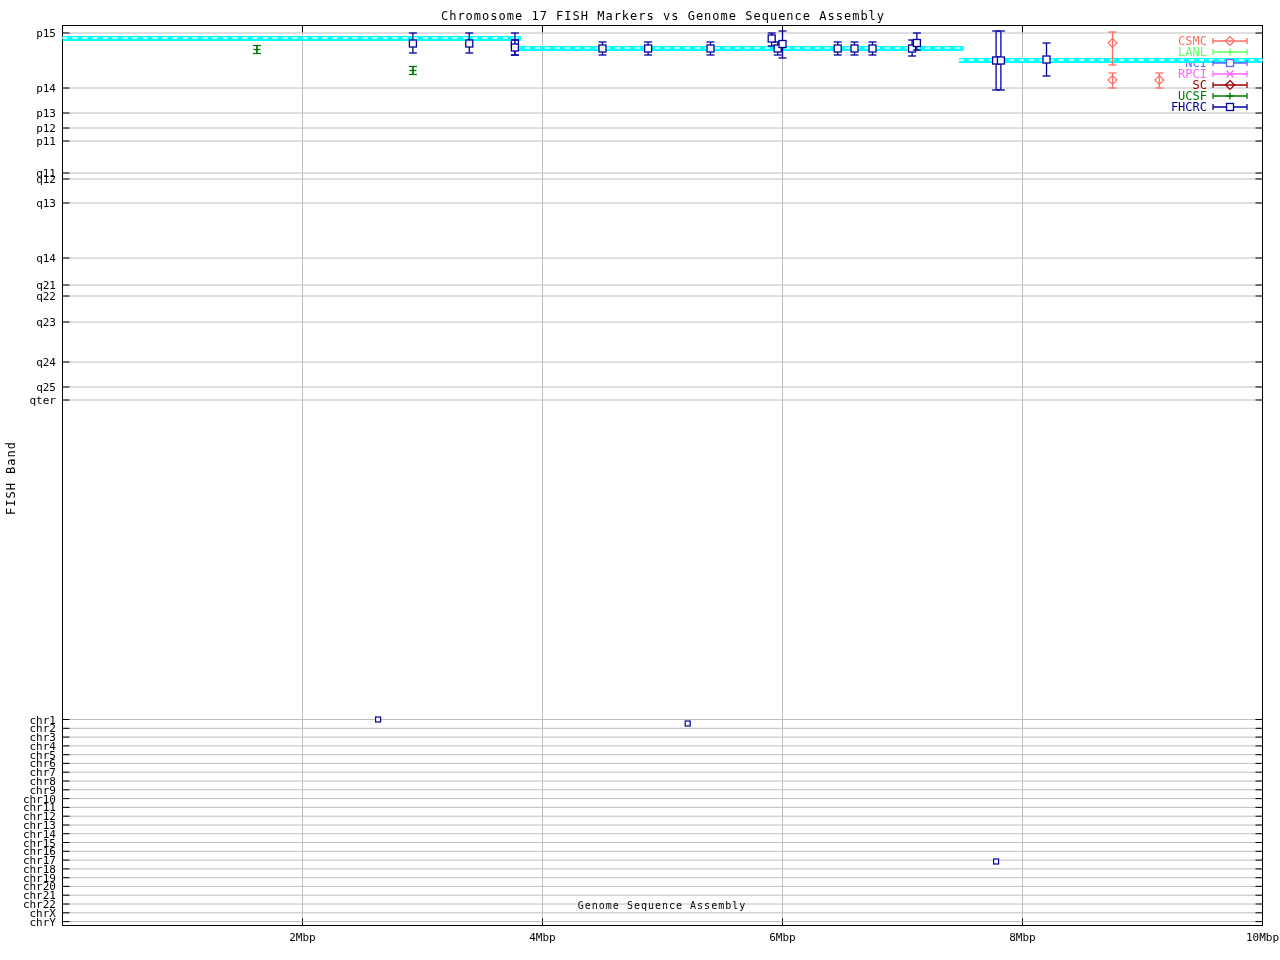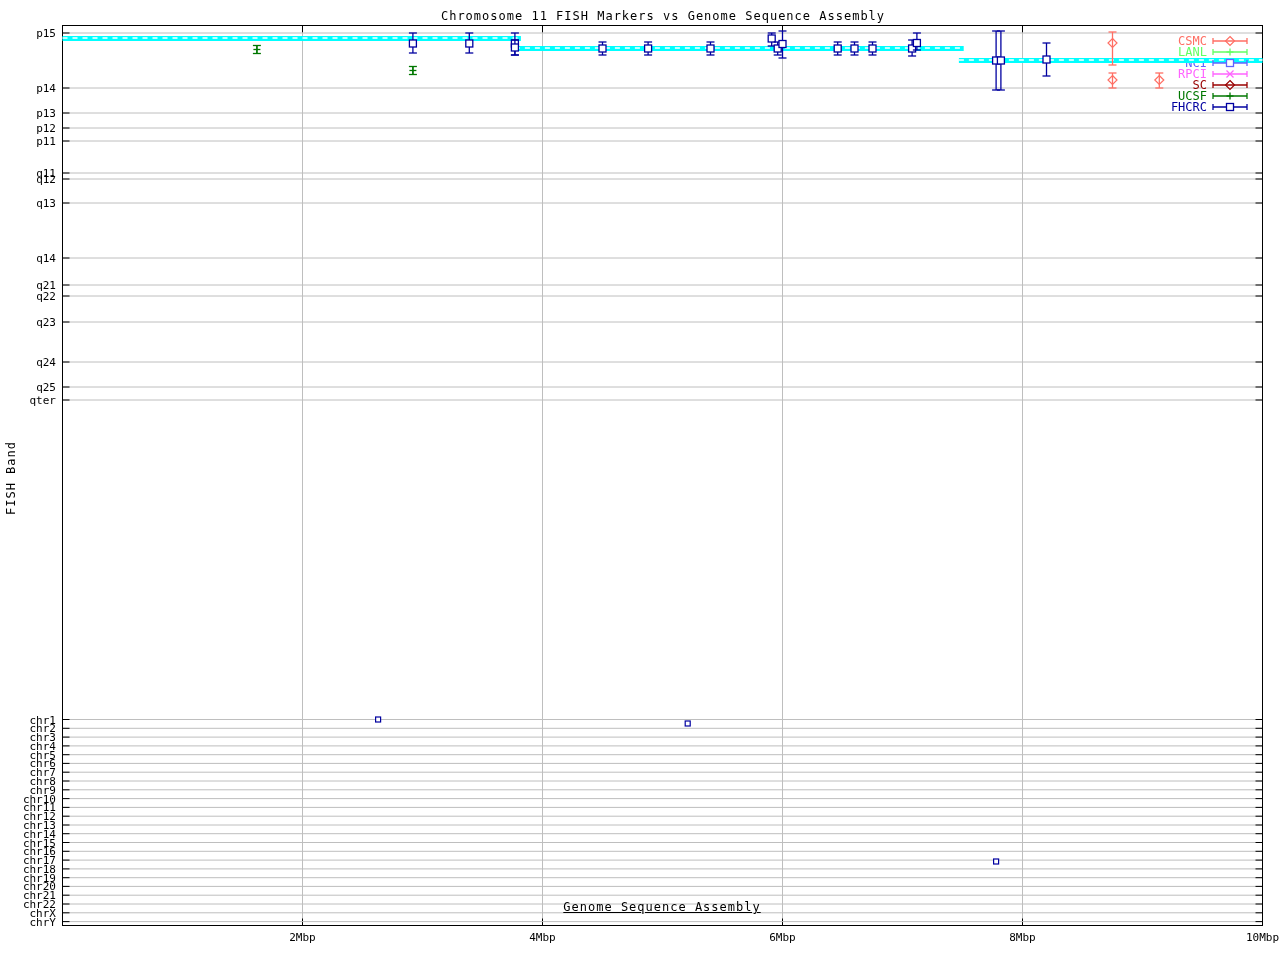--- a/index.html
+++ b/index.html
@@ -1,30 +1,30 @@
 <!DOCTYPE html>
 <html><head>
 <meta charset="utf-8">
 <style>
   html,body{margin:0;padding:0;background:#fff;}
   .chart-wrap{position:relative;width:1280px;height:960px;background:#fff;
     font-family:"DejaVu Sans Mono","Liberation Mono",monospace;color:#000;overflow:hidden;}
   .chart-title{position:absolute;top:9px;left:663px;transform:translateX(-50%);
     font-size:12px;white-space:nowrap;letter-spacing:1px;}
   .x-title{position:absolute;top:900px;left:662px;transform:translateX(-50%);
-    font-size:12px;white-space:nowrap;letter-spacing:1px;text-decoration:underline;}
+    font-size:10px;white-space:nowrap;letter-spacing:1px;}
   .y-title{position:absolute;top:478px;left:11px;transform:translate(-50%,-50%) rotate(-90deg);
     font-size:12px;white-space:nowrap;letter-spacing:1px;}
   svg text{font-family:"DejaVu Sans Mono","Liberation Mono",monospace;}
 </style>
 </head>
 <body>
 
 <div class="chart-wrap">
-  <div class="chart-title">Chromosome 11 FISH Markers vs Genome Sequence Assembly</div>
+  <div class="chart-title">Chromosome 17 FISH Markers vs Genome Sequence Assembly</div>
   <svg id="plot" width="1280" height="960">
       <line x1="302.5" y1="25.5" x2="302.5" y2="925.5" stroke="#bebebe" stroke-width="1"></line>
       <line x1="302.5" y1="25.5" x2="302.5" y2="32.5" stroke="#000000" stroke-width="1"></line>
       <line x1="302.5" y1="918.5" x2="302.5" y2="925.5" stroke="#000000" stroke-width="1"></line>
       <text x="302.5" y="941" text-anchor="middle" font-size="11" fill="#000">2Mbp</text>
       <line x1="542.5" y1="25.5" x2="542.5" y2="925.5" stroke="#bebebe" stroke-width="1"></line>
       <line x1="542.5" y1="25.5" x2="542.5" y2="32.5" stroke="#000000" stroke-width="1"></line>
       <line x1="542.5" y1="918.5" x2="542.5" y2="925.5" stroke="#000000" stroke-width="1"></line>
       <text x="542.5" y="941" text-anchor="middle" font-size="11" fill="#000">4Mbp</text>
       <line x1="782.5" y1="25.5" x2="782.5" y2="925.5" stroke="#bebebe" stroke-width="1"></line>

